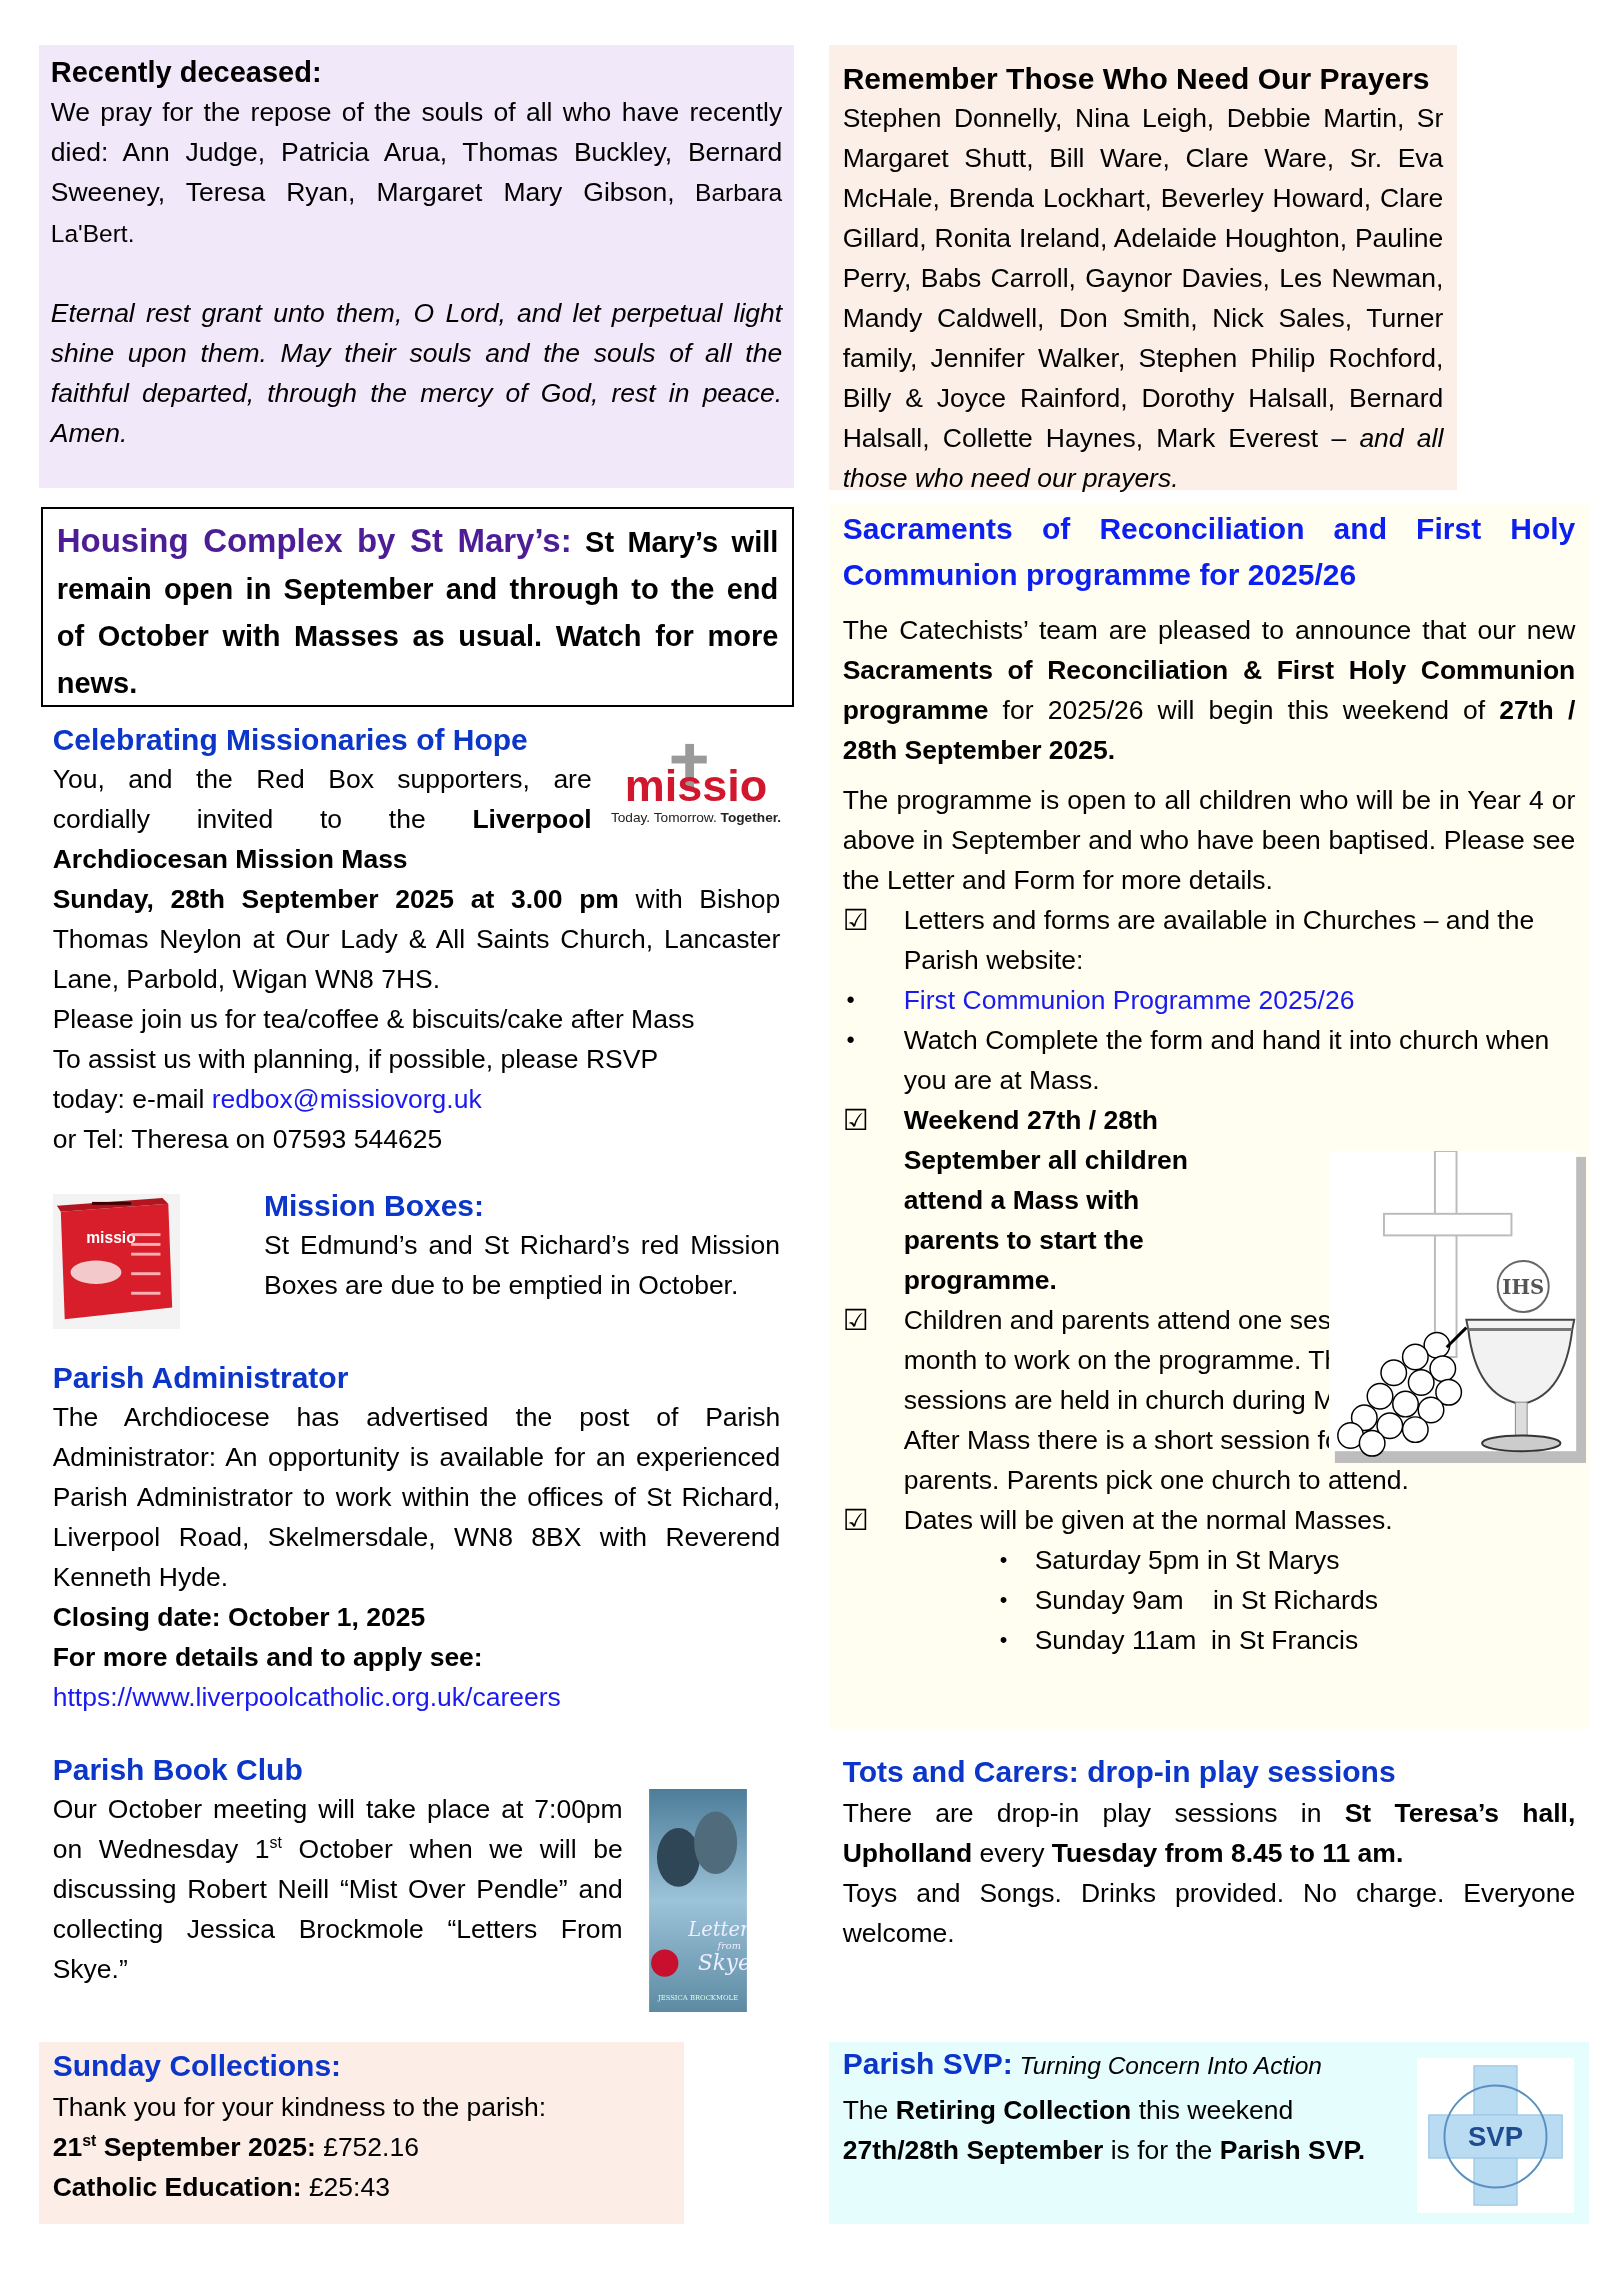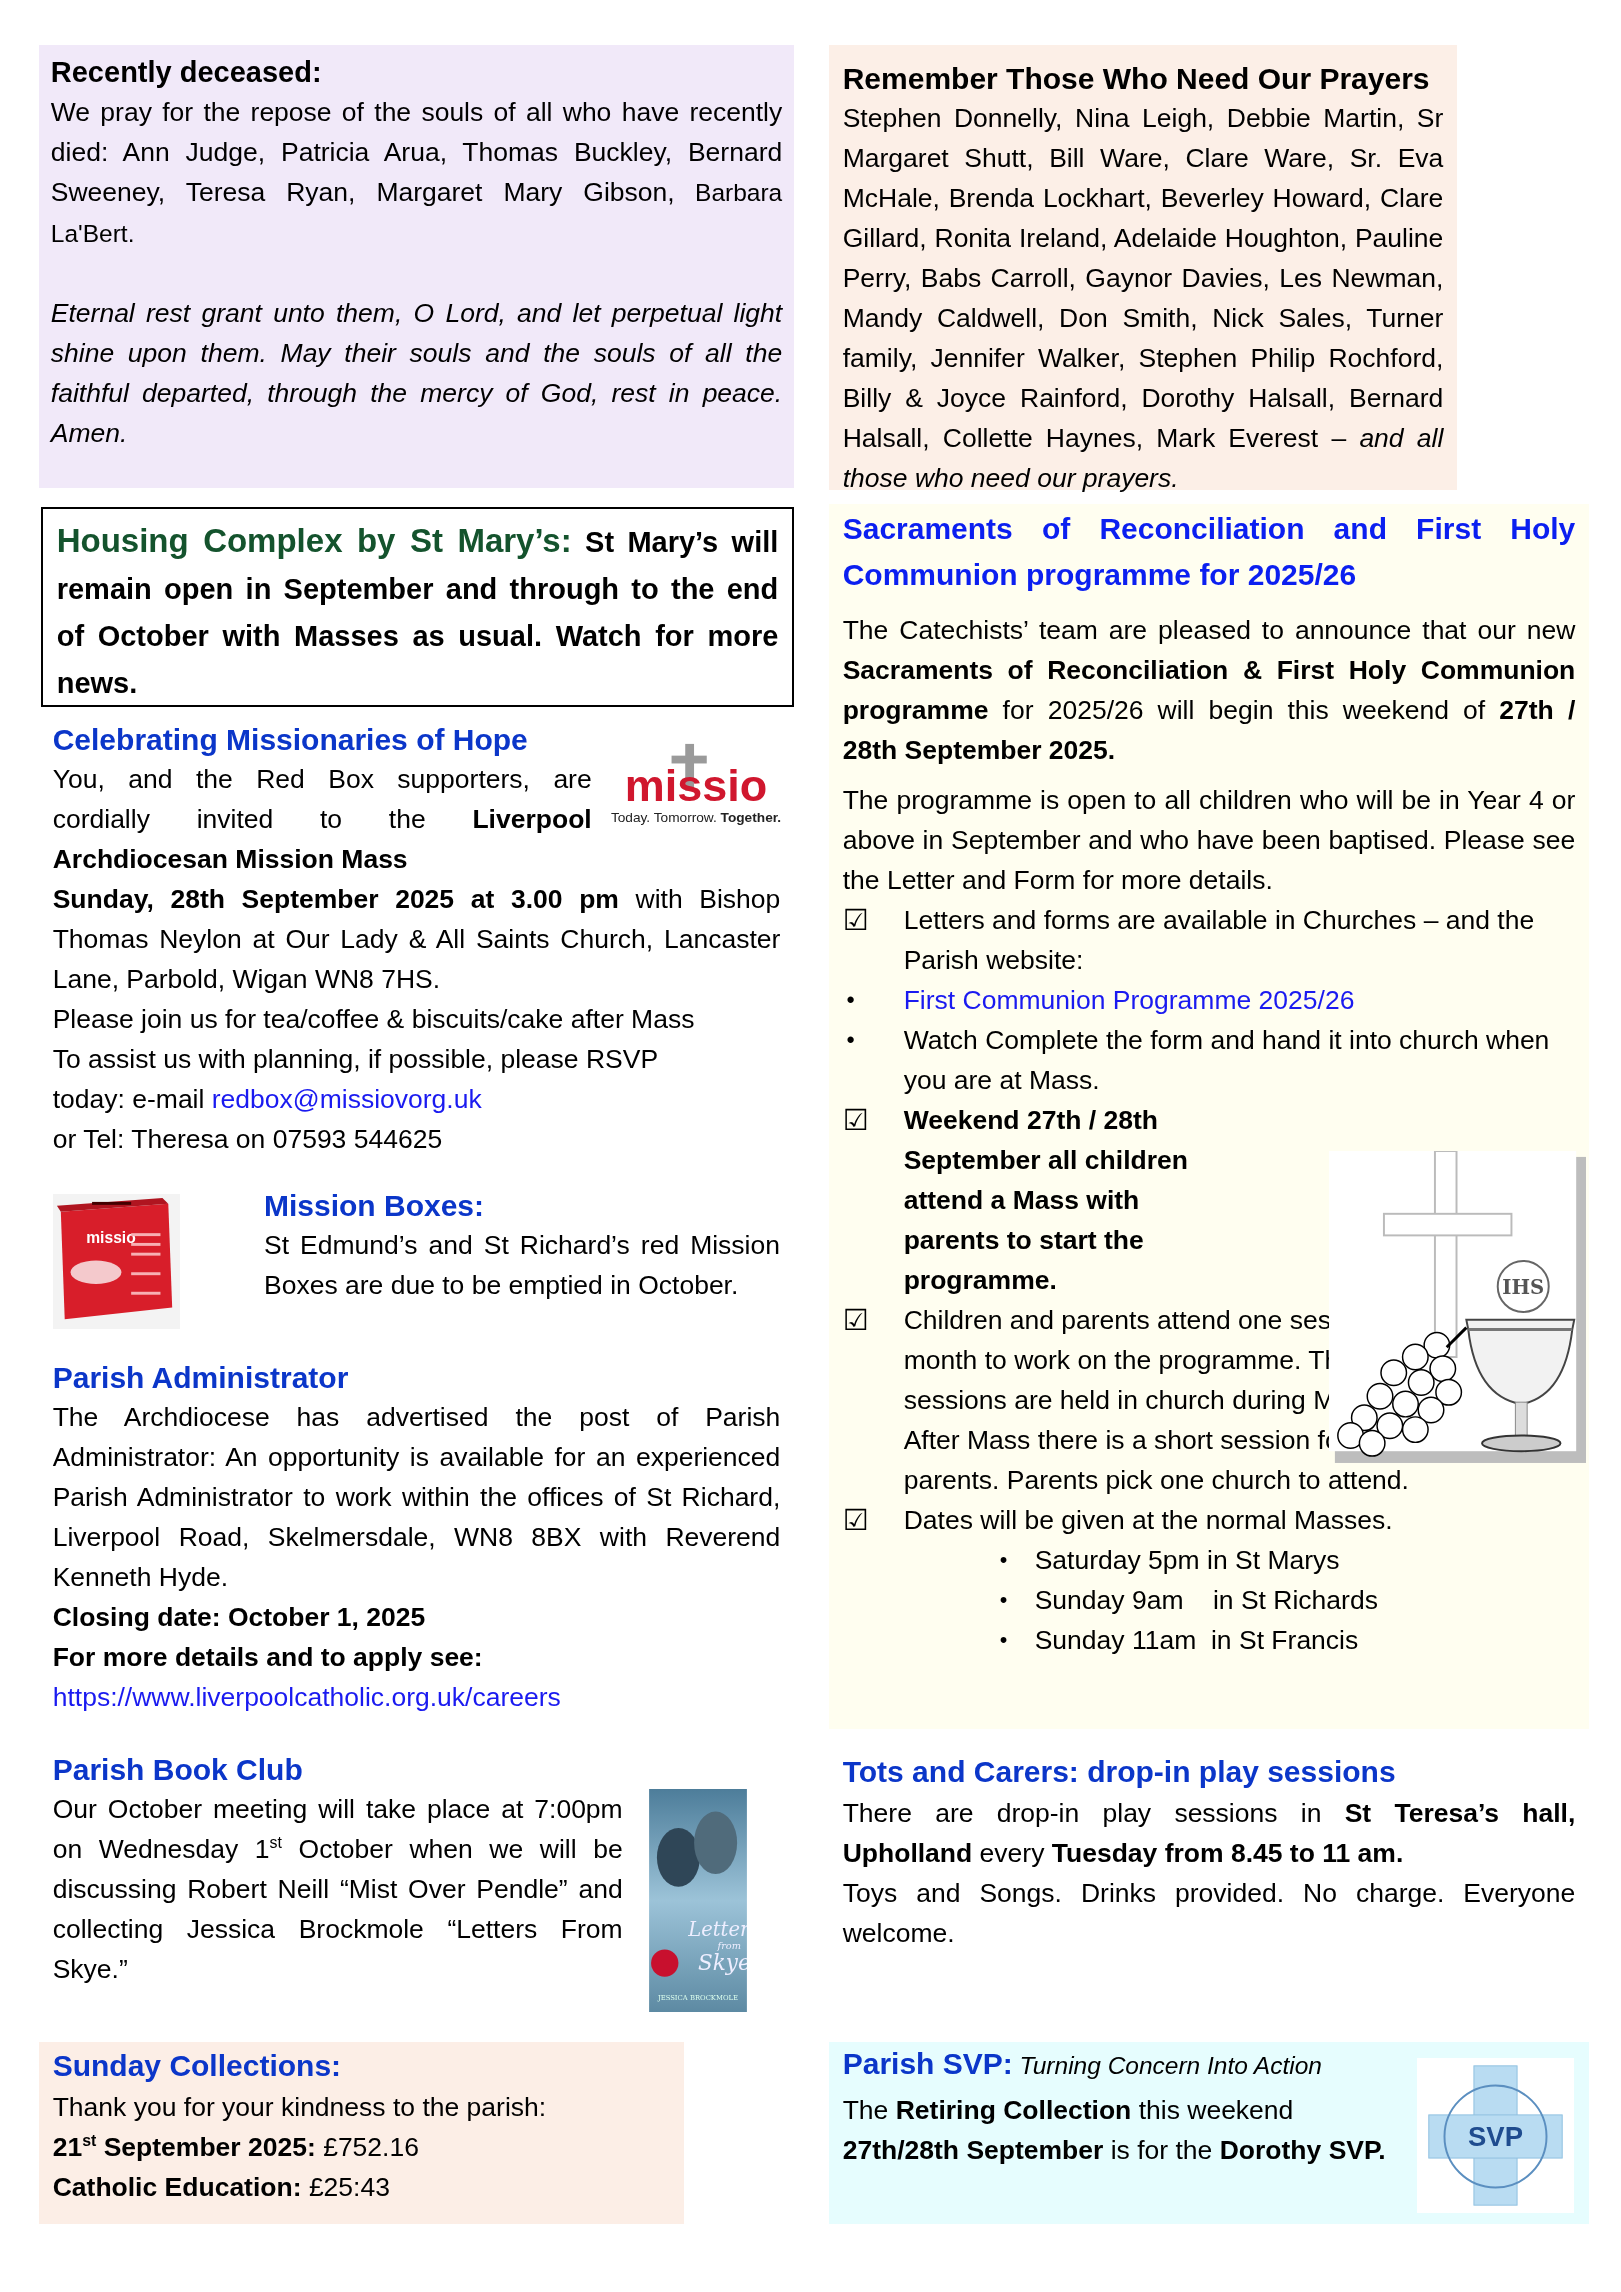--- a/index.html
+++ b/index.html
@@ -54,21 +54,21 @@
 <body>
 
 <section class="box" id="deceased">
   <h2 class="h-black" style="margin:0;">Recently deceased:</h2>
   <p class="txt just"><span>We pray for the repose of the souls of all who have recently died: Ann Judge, Patricia Arua, Thomas Buckley, Bernard Sweeney, Teresa Ryan, Margaret Mary Gibson,</span><span style="font-size:24.5px"> Barbara La'Bert.</span></p>
   <p class="txt" style="height:39px"></p>
   <p class="txt just i">Eternal rest grant unto them, O Lord, and let perpetual light shine upon them. May their souls and the souls of all the faithful departed, through the mercy of God, rest in peace. Amen.</p>
 </section>
 
 <section class="box" id="housing">
-  <p class="txt-bold"><span style="color:#14532d;font-size:33px">Housing Complex by St Mary’s:</span><span> St Mary’s will remain open in September and through to the end of October with Masses as usual. Watch for more news.</span></p>
+  <p class="txt-bold"><span style="color:#4c1d95;font-size:33px">Housing Complex by St Mary’s:</span><span> St Mary’s will remain open in September and through to the end of October with Masses as usual. Watch for more news.</span></p>
 </section>
 
 <section class="box" id="missionaries">
   <h3 class="h-blue" style="margin:0;">Celebrating Missionaries of Hope</h3>
   <div style="width:539px">
     <p class="txt just"><span>You, and the Red Box supporters, are cordially invited to the </span><span class="b">Liverpool Archdiocesan Mission Mass</span></p>
   </div>
   <div id="missio-logo">
     <svg width="186" height="88" viewBox="0 0 190 90">
       <rect x="84" y="4" width="9" height="48" fill="#9a9a9a"></rect>
@@ -202,21 +202,21 @@
 
 <section class="box" id="tots">
   <h3 class="h-blue" style="margin:0;line-height:43px">Tots and Carers: drop-in play sessions</h3>
   <p class="txt just"><span>There are drop-in play sessions in </span><span class="b">St Teresa’s hall, Upholland</span><span> every </span><span class="b">Tuesday from 8.45 to 11 am.</span></p>
   <p class="txt just">Toys and Songs. Drinks provided. No charge. Everyone welcome.</p>
 </section>
 
 <section class="box" id="svp">
   <div id="svp-text">
     <p style="margin:0;line-height:43px"><span class="h-blue">Parish SVP:</span><span class="i" style="font-size:24.5px"> Turning Concern Into Action</span></p>
-    <p class="txt"><span>The </span><span class="b">Retiring Collection</span><span> this weekend </span><span class="b">27th/28th September</span><span> is for the </span><span class="b">Dorothy SVP.</span></p>
+    <p class="txt"><span>The </span><span class="b">Retiring Collection</span><span> this weekend </span><span class="b">27th/28th September</span><span> is for the </span><span class="b">Parish SVP.</span></p>
   </div>
   <div id="svp-logo">
     <svg width="157" height="155" viewBox="0 0 160 158">
       <rect x="58" y="8" width="44" height="142" fill="#b9dcf2" stroke="#8fc0e0"></rect>
       <rect x="12" y="58" width="136" height="44" fill="#b9dcf2" stroke="#8fc0e0"></rect>
       <circle cx="80" cy="80" r="52" fill="none" stroke="#5b8fc0" stroke-width="2"></circle>
       <text x="80" y="90" text-anchor="middle" font-family="Liberation Sans, sans-serif" font-weight="bold" font-size="28" fill="#1f4c8f">SVP</text>
     </svg>
   </div>
 </section>

